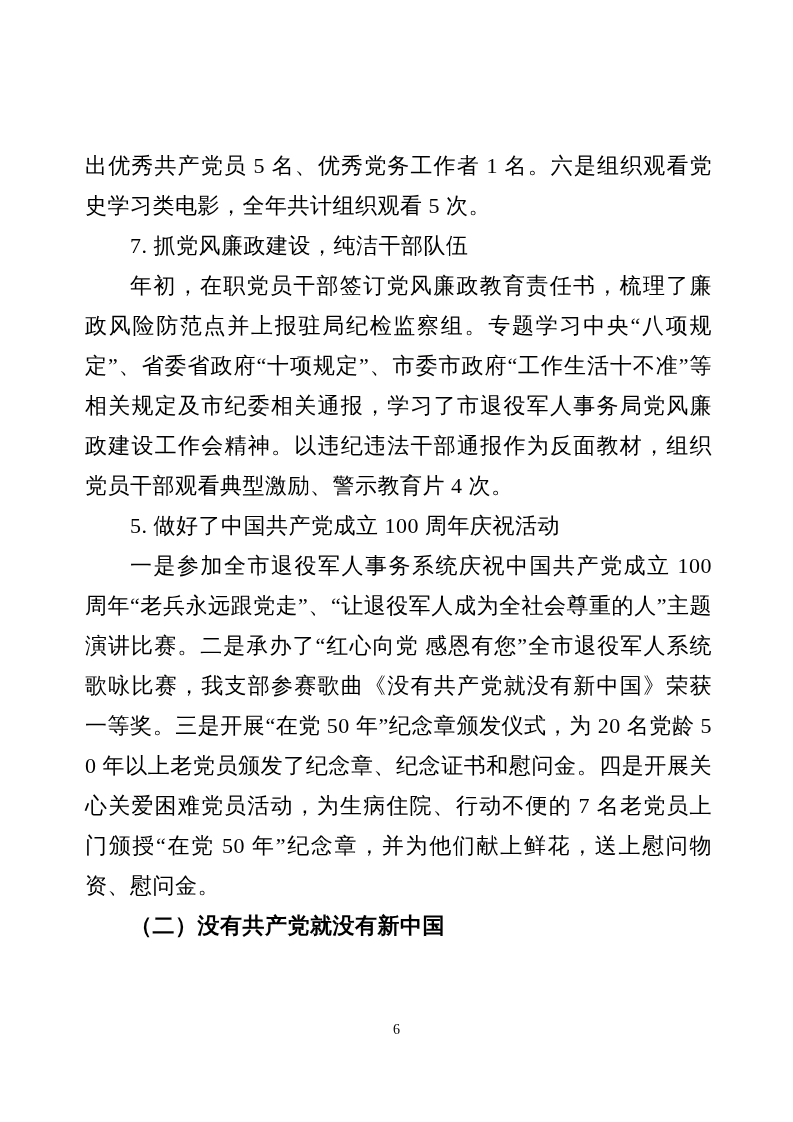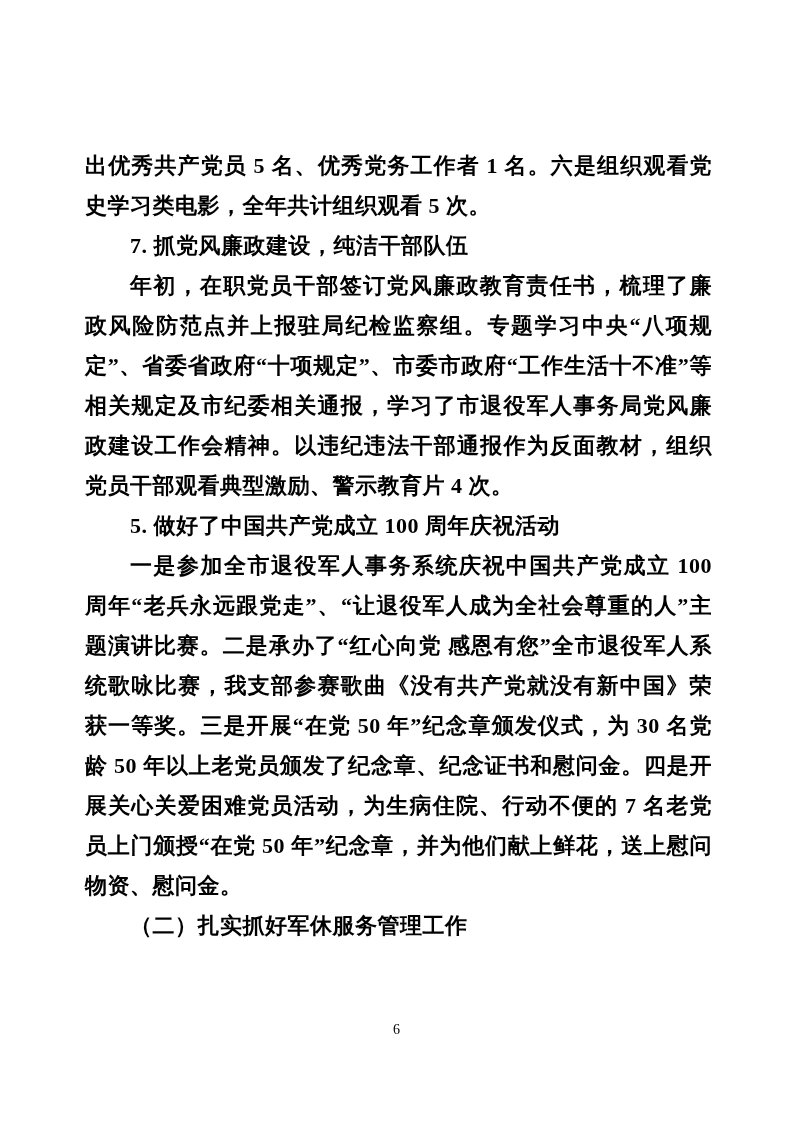--- a/index.html
+++ b/index.html
@@ -22,21 +22,20 @@
     top: 146px;
     width: 627px;
   }
   .para {
     margin: 0;
     font-size: 22px;
     line-height: 40px;
     text-align: justify;
     letter-spacing: 0.5px;
     word-break: break-all;
-    font-weight: bold;
   }
   .indent {
     text-indent: 45px;
   }
   .no-indent {
     text-indent: 0;
   }
   .heading-kaiti {
     font-weight: 600;
   }
@@ -54,19 +53,19 @@
 </style>
 </head>
 <body>
 
 <div class="page">
   <div class="content">
     <p class="para no-indent">出优秀共产党员 5 名、优秀党务工作者 1 名。六是组织观看党史学习类电影，全年共计组织观看 5 次。</p>
     <p class="para indent">7. 抓党风廉政建设，纯洁干部队伍</p>
     <p class="para indent">年初，在职党员干部签订党风廉政教育责任书，梳理了廉政风险防范点并上报驻局纪检监察组。专题学习中央“八项规定”、省委省政府“十项规定”、市委市政府“工作生活十不准”等相关规定及市纪委相关通报，学习了市退役军人事务局党风廉政建设工作会精神。以违纪违法干部通报作为反面教材，组织党员干部观看典型激励、警示教育片 4 次。</p>
     <p class="para indent">5. 做好了中国共产党成立 100 周年庆祝活动</p>
-    <p class="para indent">一是参加全市退役军人事务系统庆祝中国共产党成立 100 周年“老兵永远跟党走”、“让退役军人成为全社会尊重的人”主题演讲比赛。二是承办了“红心向党 感恩有您”全市退役军人系统歌咏比赛，我支部参赛歌曲《没有共产党就没有新中国》荣获一等奖。三是开展“在党 50 年”纪念章颁发仪式，为 30 名党龄 50 年以上老党员颁发了纪念章、纪念证书和慰问金。四是开展关心关爱困难党员活动，为生病住院、行动不便的 7 名老党员上门颁授“在党 50 年”纪念章，并为他们献上鲜花，送上慰问物资、慰问金。</p>
-    <p class="para indent heading-kaiti">（二）扎实抓好军休服务管理工作</p>
+    <p class="para indent">一是参加全市退役军人事务系统庆祝中国共产党成立 100 周年“老兵永远跟党走”、“让退役军人成为全社会尊重的人”主题演讲比赛。二是承办了“红心向党 感恩有您”全市退役军人系统歌咏比赛，我支部参赛歌曲《没有共产党就没有新中国》荣获一等奖。三是开展“在党 50 年”纪念章颁发仪式，为 20 名党龄 50 年以上老党员颁发了纪念章、纪念证书和慰问金。四是开展关心关爱困难党员活动，为生病住院、行动不便的 7 名老党员上门颁授“在党 50 年”纪念章，并为他们献上鲜花，送上慰问物资、慰问金。</p>
+    <p class="para indent heading-kaiti">（二）没有共产党就没有新中国</p>
   </div>
   <div class="footer">
     <span class="page-number">6</span>
   </div>
 </div>
 
 </body></html>

